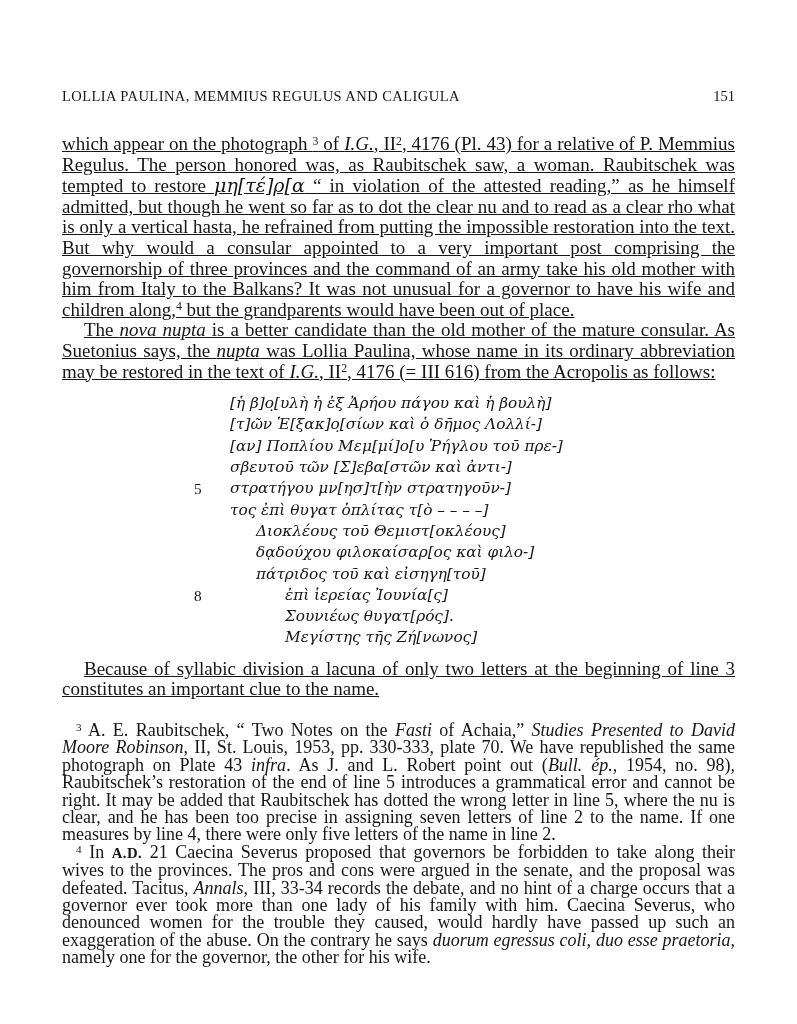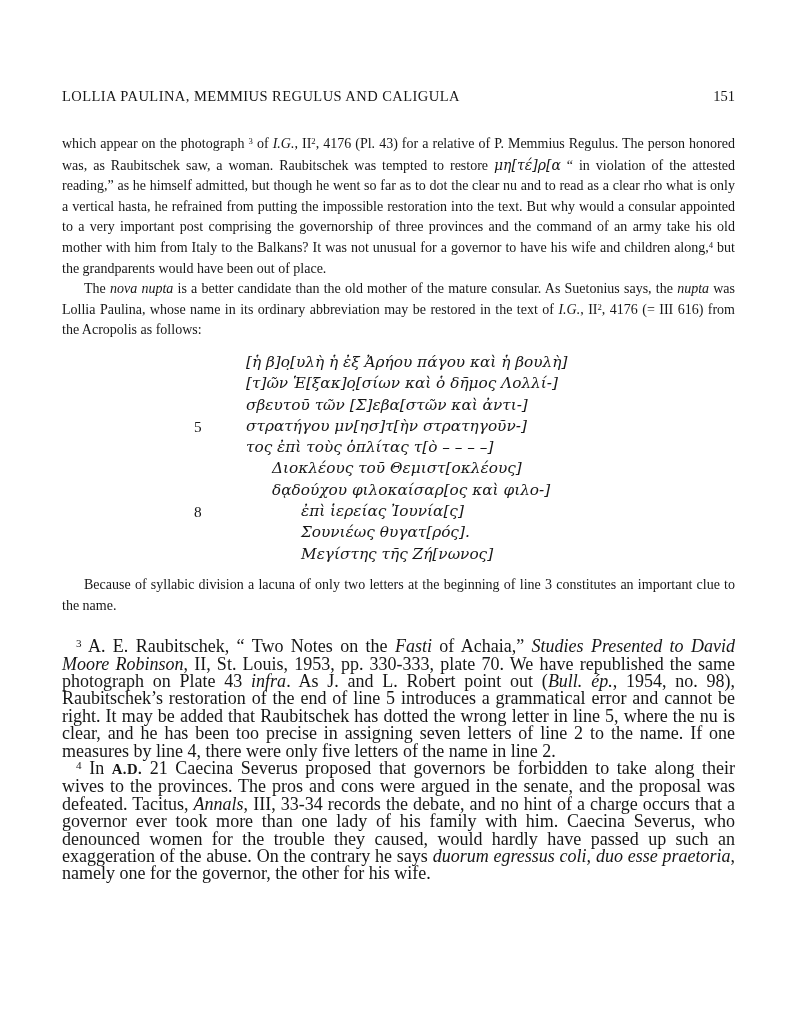--- a/index.html
+++ b/index.html
@@ -26,43 +26,44 @@
     margin-top: 40px;
   }
   .page-number {
     position: absolute;
     right: 0;
     top: 0;
     letter-spacing: 0;
   }
   main { margin-top: 29px; }
   .para {
-    font-size: 14px;
+    font-size: 19px;
     line-height: 20.6px;
     text-align: justify;
+    text-decoration: underline;
   }
   .indent { text-indent: 22px; }
   sup {
     font-size: 0.62em;
     line-height: 0;
     vertical-align: baseline;
     position: relative;
     top: -0.45em;
   }
   .greek, .insc-text {
     font-style: italic;
     font-family: "DejaVu Serif", serif;
   }
   .sc { font-size: 0.82em; letter-spacing: 0.4px; font-weight: bold; }
   .inscription {
     margin: 11px 0 10px 122px;
     font-size: 15.3px;
     line-height: 21.3px;
   }
-  .insc-line { display: flex; gap: 16px; }
+  .insc-line { display: flex; }
   .insc-num {
     flex: none;
     width: 46px;
     padding-left: 10px;
     font-style: normal;
   }
   .ind1 .insc-text { padding-left: 26px; }
   .ind2 .insc-text { padding-left: 55px; font-style: italic; }
   .p3 { margin-top: 8px; }
   .footnotes {
@@ -95,43 +96,45 @@
       <div class="insc-line">
         <span class="insc-num"></span>
         <span class="insc-text">[ἡ β]ο̣[υλὴ ἡ ἐξ Ἀρήου πάγου καὶ ἡ βουλὴ]</span>
       </div>
       <div class="insc-line">
         <span class="insc-num"></span>
         <span class="insc-text">[τ]ῶν Ἑ[ξακ]ο̣[σίων καὶ ὁ δῆμος Λολλί-]</span>
       </div>
       <div class="insc-line">
         <span class="insc-num"></span>
+        <span class="insc-text">[αν] Ποπλίου Μεμ[μί]ο[υ Ῥήγλου τοῦ πρε-]</span>
       </div>
       <div class="insc-line">
         <span class="insc-num"></span>
         <span class="insc-text">σβευτοῦ τῶν [Σ]εβα[στῶν καὶ ἀντι-]</span>
       </div>
       <div class="insc-line">
         <span class="insc-num">5</span>
         <span class="insc-text">στρατήγου μν[ησ]τ[ὴν στρατηγοῦν-]</span>
       </div>
       <div class="insc-line">
         <span class="insc-num"></span>
-        <span class="insc-text">τος ἐπὶ τοὺς ὁπλίτας τ[ὸ – – – –]</span>
+        <span class="insc-text">τος ἐπὶ θυγατ ὁπλίτας τ[ὸ – – – –]</span>
       </div>
       <div class="insc-line ind1">
         <span class="insc-num"></span>
         <span class="insc-text">Διοκλέους τοῦ Θεμιστ[οκλέους]</span>
       </div>
       <div class="insc-line ind1">
         <span class="insc-num"></span>
         <span class="insc-text">δᾳδούχου φιλοκαίσαρ[ος καὶ φιλο-]</span>
       </div>
       <div class="insc-line ind1">
         <span class="insc-num"></span>
+        <span class="insc-text">πάτριδος τοῦ καὶ εἰσηγη[τοῦ]</span>
       </div>
       <div class="insc-line ind2">
         <span class="insc-num">8</span>
         <span class="insc-text">ἐπὶ ἱερείας Ἰουνία[ς]</span>
       </div>
       <div class="insc-line ind2">
         <span class="insc-num"></span>
         <span class="insc-text">Σουνιέως θυγατ[ρός].</span>
       </div>
       <div class="insc-line ind2">

